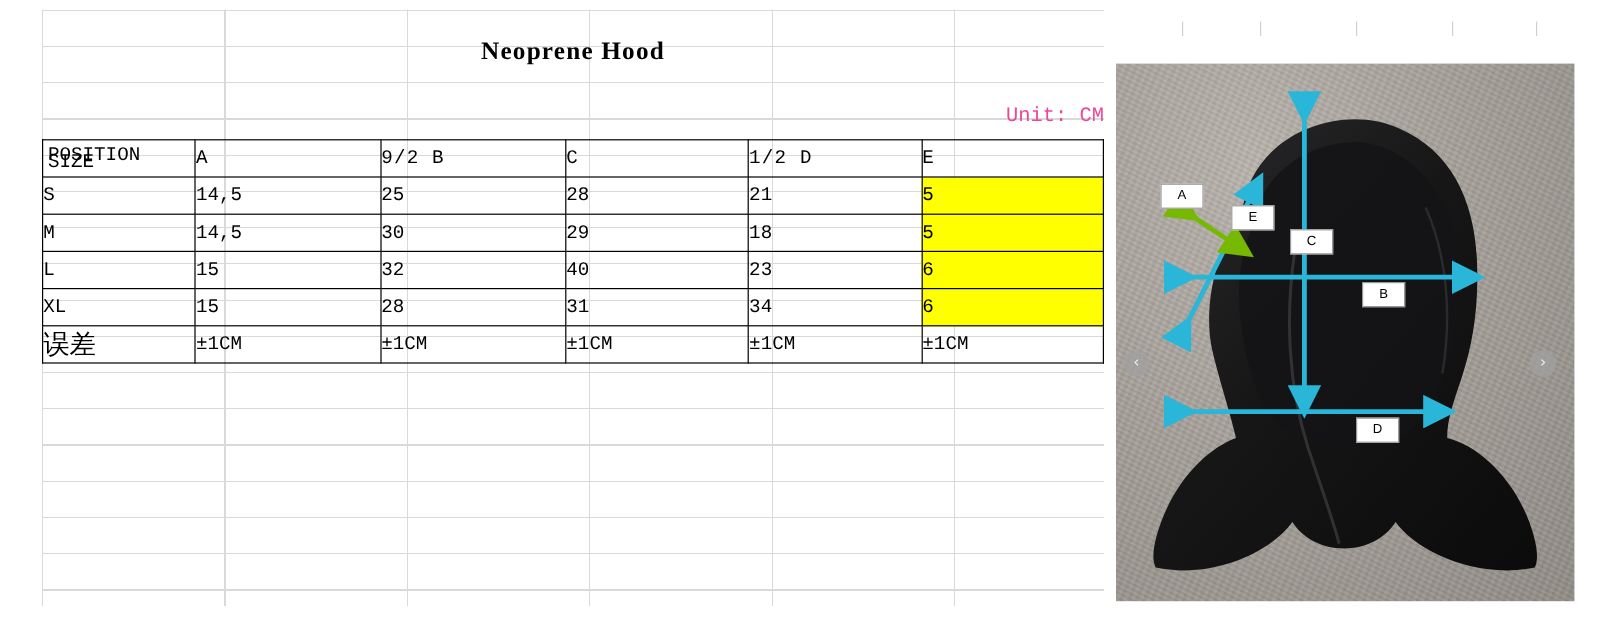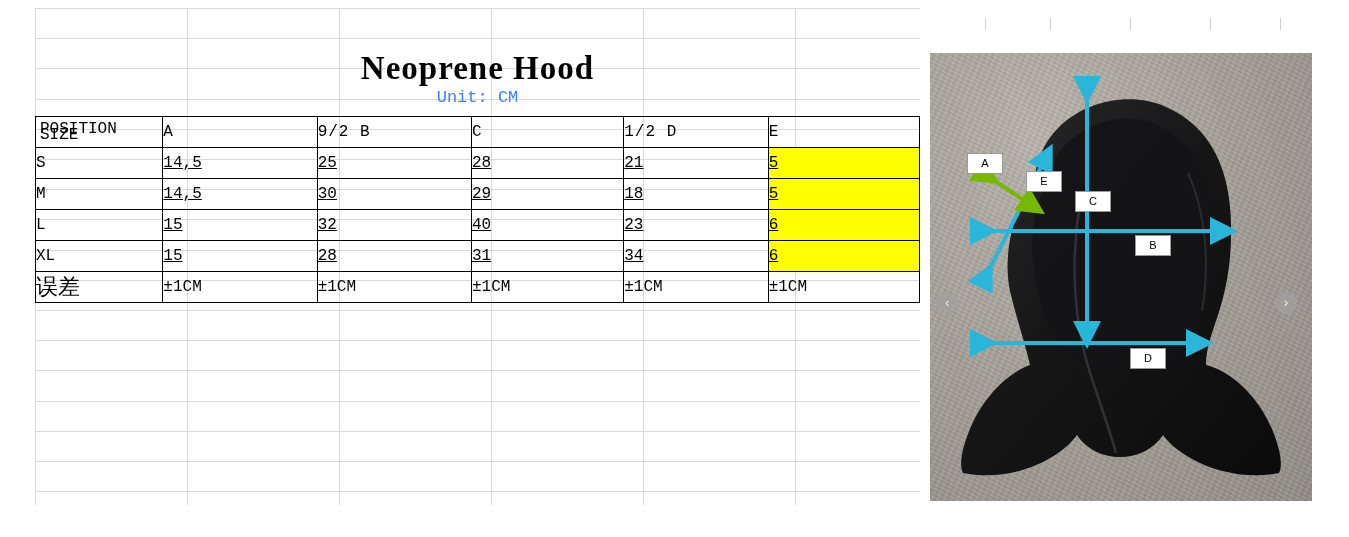--- a/index.html
+++ b/index.html
@@ -37,34 +37,33 @@
       repeating-linear-gradient(to right, #d9d9d9 0px, #d9d9d9 1px, transparent 1px, transparent 152px);
     background-position: 0 0, 0 0;
   }
 
   #title {
     position: absolute;
     left: 35px;
     top: 30px;
     width: 885px;
     text-align: center;
-    font-size: 33px;
+    font-size: 21px;
     font-weight: bold;
     letter-spacing: 1px;
     color: #000;
-    margin-top: 20px;
   }
   #unit {
     position: absolute;
     left: 35px;
     top: 88px;
     width: 885px;
-    text-align: center;
+    text-align: right;
     font-size: 17px;
-    color: #3b82f6;
+    color: #ec4899;
     font-family: "Liberation Mono", monospace;
   }
 
   table.size-table {
     position: absolute;
     left: 35px;
     top: 116px;
     border-collapse: collapse;
     table-layout: fixed;
     background: transparent;
@@ -110,21 +109,21 @@
     letter-spacing: 1px;
   }
   td.rowlabel {
     font-size: 18px;
     font-family: "Liberation Mono", monospace;
   }
   td.rowlabel.cjk {
     font-family: "DejaVu Sans", sans-serif;
     font-size: 22px;
   }
-  td.val { font-size: 15px; font-family: "Liberation Mono", monospace; text-decoration: underline; }
+  td.val { font-size: 15px; font-family: "Liberation Mono", monospace; }
   td.red { color: #c00000; }
   td.hl {
     background: #ffff00;
     color: #00b050;
   }
   td.tol { font-size: 14px; font-family: "Liberation Mono", monospace; }
 
   
   #photo-panel {
     position: absolute;

